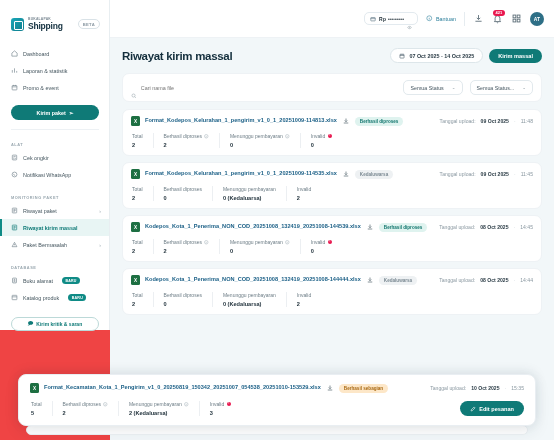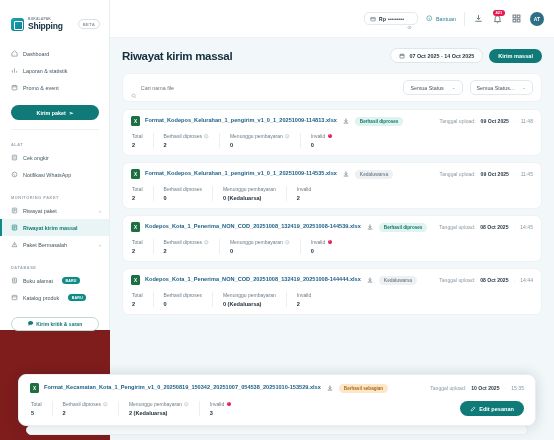--- a/index.html
+++ b/index.html
@@ -2,21 +2,21 @@
 <html><head>
 <meta charset="utf-8">
 <style>
   * { box-sizing: border-box; margin: 0; padding: 0; }
   html, body {
     width: 554px; height: 440px;
     font-family: "Liberation Sans", sans-serif;
     background: #ffffff;
     overflow: hidden;
   }
-  .app { position: relative; width: 554px; height: 440px; background:#7f1d1d; }
+  .app { position: relative; width: 554px; height: 440px; background:#ef4444; }
 
   
   .sidebar {
     position: absolute; left: 0; top: 0; width: 110px; height: 330px;
     background: #ffffff; border-right: 1px solid #e8eef1;
     padding: 14px 0 0 0;
   }
   .brand { display:flex; align-items:center; gap:4px; padding: 0 9px 0 11px; height: 20px; }
   .brand-logo {
     width: 13px; height: 13px; border-radius: 3px;

